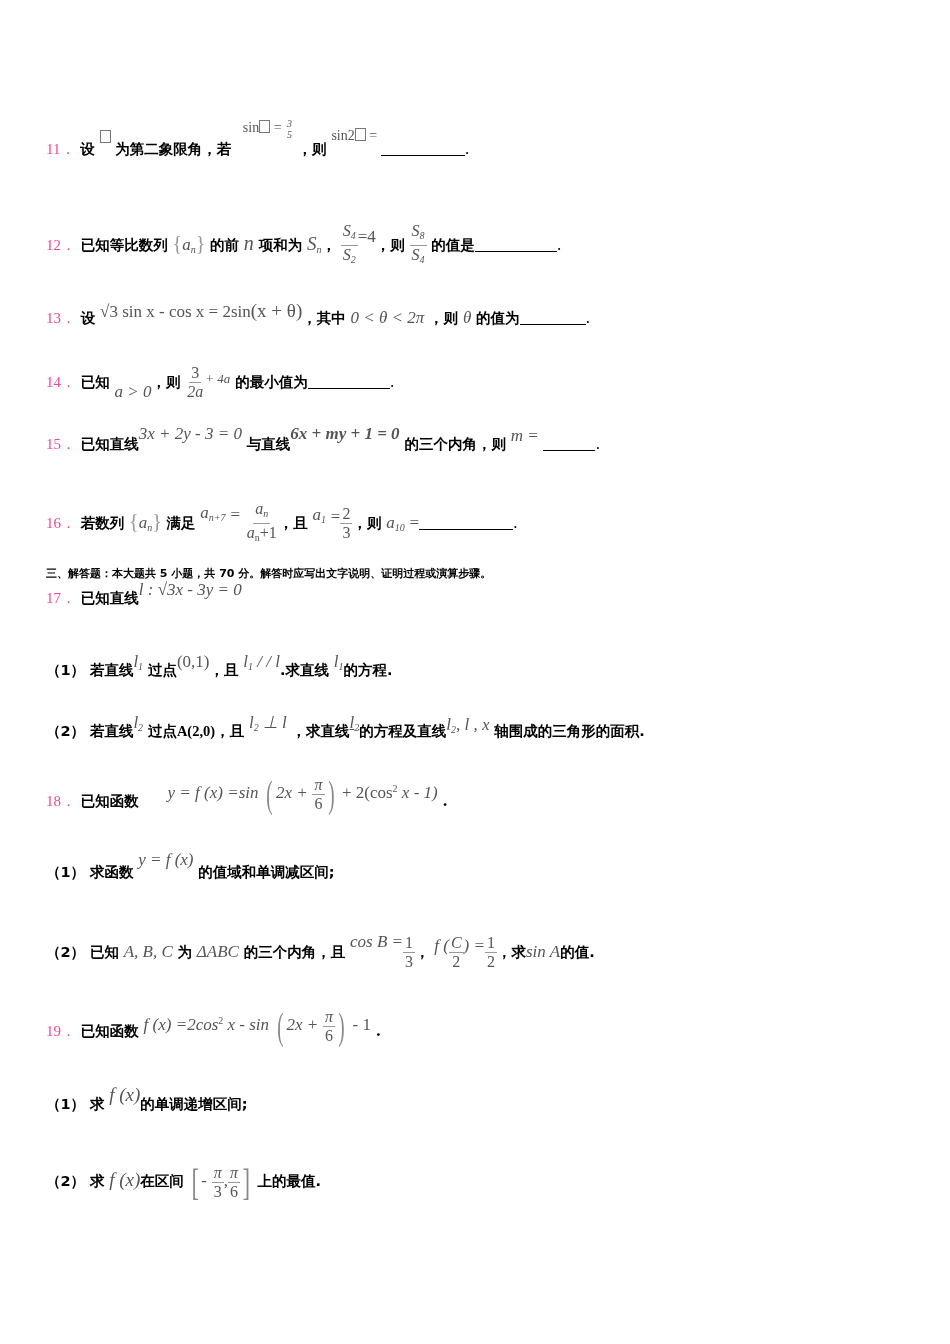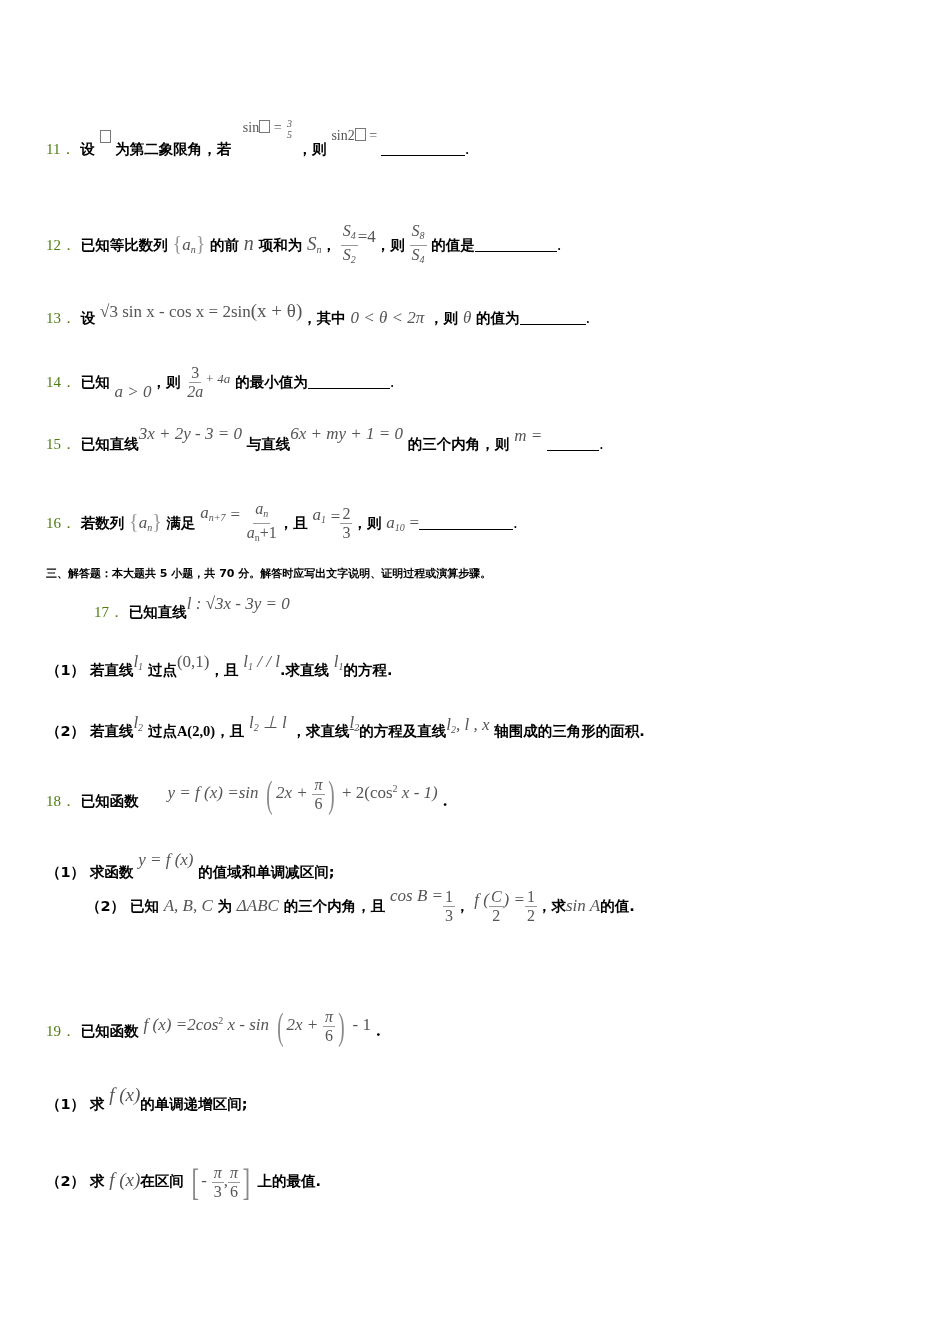--- a/index.html
+++ b/index.html
@@ -1,19 +1,19 @@
 <!DOCTYPE html>
 <html><head>
 <meta charset="utf-8">
 <style>
   html, body { margin: 0; padding: 0; background: #ffffff; }
   body { width: 950px; height: 1344px; position: relative; overflow: hidden;
          font-family: "DejaVu Serif", serif; color: #000; }
   .line { position: absolute; left: 46px; white-space: nowrap; font-size: 15px; }
-  .num { font-family: "Liberation Serif", serif; font-size: 15px; color: #4d7c0f; }
+  .num { font-family: "Liberation Serif", serif; font-size: 15px; color: #ec4899; }
   .cn { font-family: "DejaVu Sans", sans-serif; font-weight: bold; font-size: 14.5px; }
   .m { font-family: "Liberation Serif", serif; color: #555; font-size: 17px; }
   .mi { font-family: "Liberation Serif", serif; font-style: italic; color: #555; font-size: 17px; }
   .sub { font-size: 10px; vertical-align: -3px; }
   .blank { display: inline-block; border-bottom: 1.5px solid #000; height: 14px; vertical-align: -2px; }
   .frac { display: inline-flex; flex-direction: column; align-items: center; vertical-align: middle;
           font-family: "Liberation Serif", serif; color: #555; font-size: 16px; line-height: 18px; }
   .frac .n { border-bottom: 1px solid #999; padding: 0 2px; }
   .frac .d { padding: 0 2px; }
   .frac.small { font-size: 10px; line-height: 11px; }
@@ -83,21 +83,21 @@
   <span class="frac">
     <span class="n">3</span>
     <span class="d" style="font-style:italic;">2a</span>
   </span><span class="mi" style="font-size:13px;position:relative;top:-4px;">+ 4a</span>
   <span class="cn">的最小值为</span><span class="blank" style="width:82px;"></span><span>.</span>
 </div>
 
 <div class="line" style="top:434px;">
   <span class="num">15．</span>
   <span class="cn">已知直线</span><span class="mi" style="position:relative;top:-10px;">3x + 2y - 3 = 0</span>
-  <span class="cn">与直线</span><span class="mi" style="position:relative;top:-10px;">6x + my + 1 = 0</span>
+  <span class="cn">与直线</span><span class="mi" style="position:relative;top:-10px;font-weight:bold;">6x + my + 1 = 0</span>
   <span class="cn">的三个内角，则</span>
   <span class="mi" style="position:relative;top:-8px;">m =</span>
   <span class="blank" style="width:52px;"></span><span>.</span>
 </div>
 
 <div class="line" style="top:500px;">
   <span class="num">16．</span>
   <span class="cn">若数列</span>
   <span class="brace">{</span><span class="mi">a</span><span class="sub mi">n</span><span class="brace">}</span>
   <span class="cn">满足</span>
@@ -111,21 +111,21 @@
   <span class="m" style="position:relative;top:-6px;">=</span><span class="frac">
       <span class="n" style="border-bottom:1px solid #999;">2</span>
       <span class="d">3</span>
     </span><span class="cn">，则</span>
   <span class="mi"><span>a</span><span class="sub">10</span></span>
   <span class="m">=</span><span class="blank" style="width:94px;"></span><span>.</span>
 </div>
 
 <div class="line sec" style="top:566px;">三、解答题：本大题共 5 小题，共 70 分。解答时应写出文字说明、证明过程或演算步骤。</div>
 
-<div class="line" style="top:602px;margin-left:48px;">
+<div class="line" style="top:588px;">
   <span class="num">17．</span>
   <span class="cn">已知直线</span><span class="mi" style="position:relative;top:-8px;">l : √3x - 3y = 0</span>
 </div>
 
 <div class="line" style="top:660px;">
   <span class="cn">（1）</span>
   <span class="cn">若直线</span><span class="mi" style="position:relative;top:-8px;"><span>l</span><span class="sub">1</span></span>
   <span class="cn">过点</span><span class="m" style="position:relative;top:-8px;">(0,1)</span><span class="cn">，且</span>
   <span class="mi" style="position:relative;top:-8px;"><span>l</span><span class="sub">1</span><span> / / l</span></span><span class="cn">.求直线</span>
   <span class="mi" style="position:relative;top:-8px;"><span>l</span><span class="sub">1</span></span><span class="cn">的方程.</span>
@@ -154,21 +154,21 @@
   </span><span style="font-weight:bold;">.</span>
 </div>
 
 <div class="line" style="top:862px;">
   <span class="cn">（1）</span>
   <span class="cn">求函数</span>
   <span class="mi" style="position:relative;top:-12px;">y = f (x)</span>
   <span class="cn">的值域和单调减区间;</span>
 </div>
 
-<div class="line" style="top:888px;margin-left:40px;">
+<div class="line" style="top:934px;">
   <span class="cn">（2）</span>
   <span class="cn">已知</span>
   <span class="mi">A, B, C</span>
   <span class="cn">为</span>
   <span class="mi">ΔABC</span>
   <span class="cn">的三个内角，且</span>
   <span class="mi" style="position:relative;top:-10px;">cos B =</span><span class="frac">
       <span class="n">1</span>
       <span class="d">3</span>
     </span><span class="cn">，</span>

